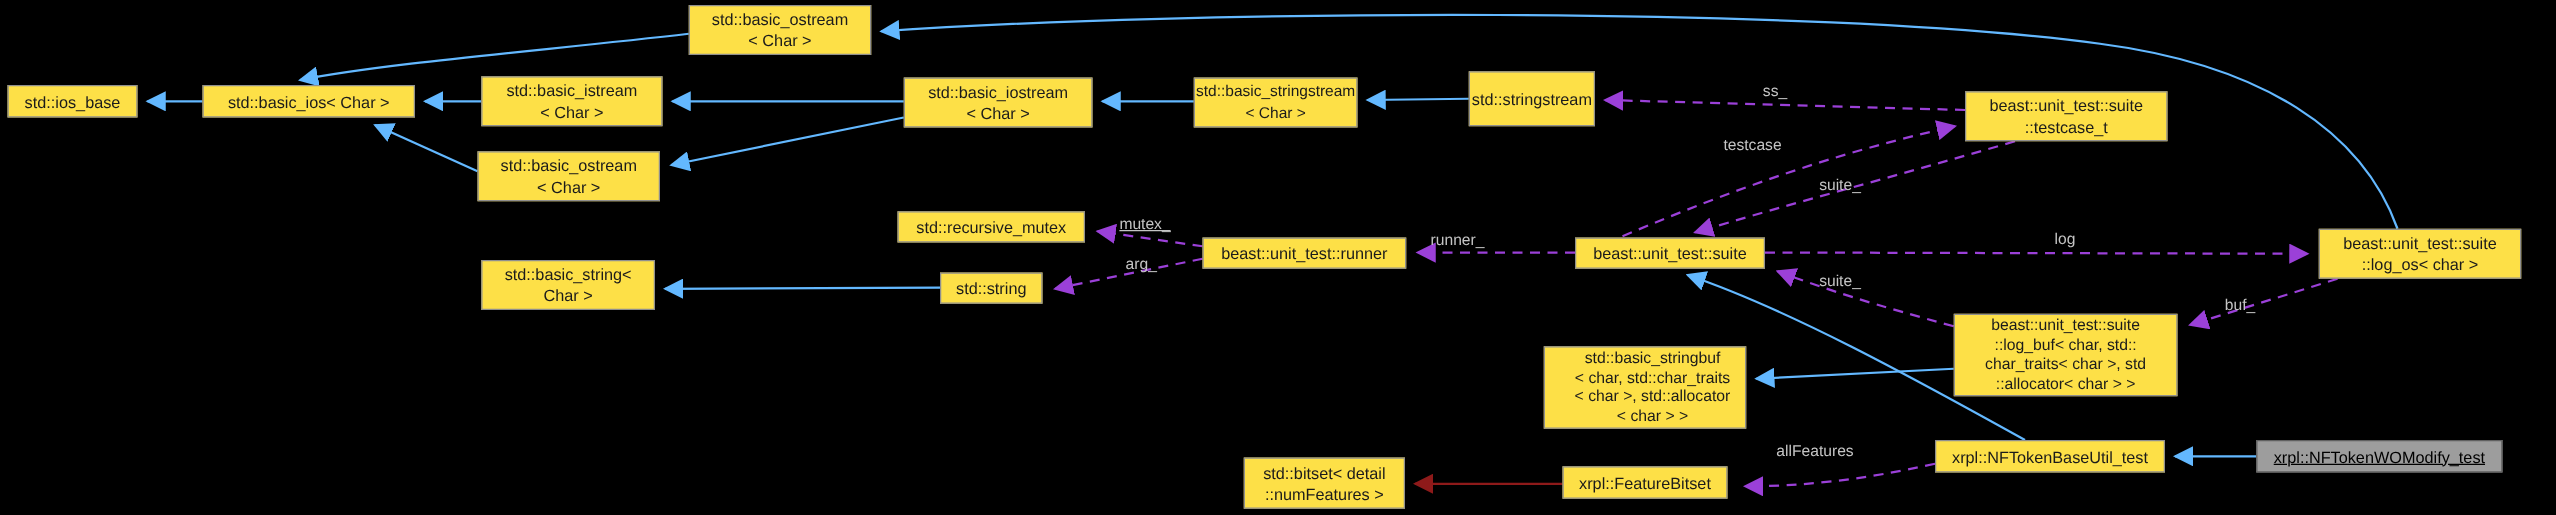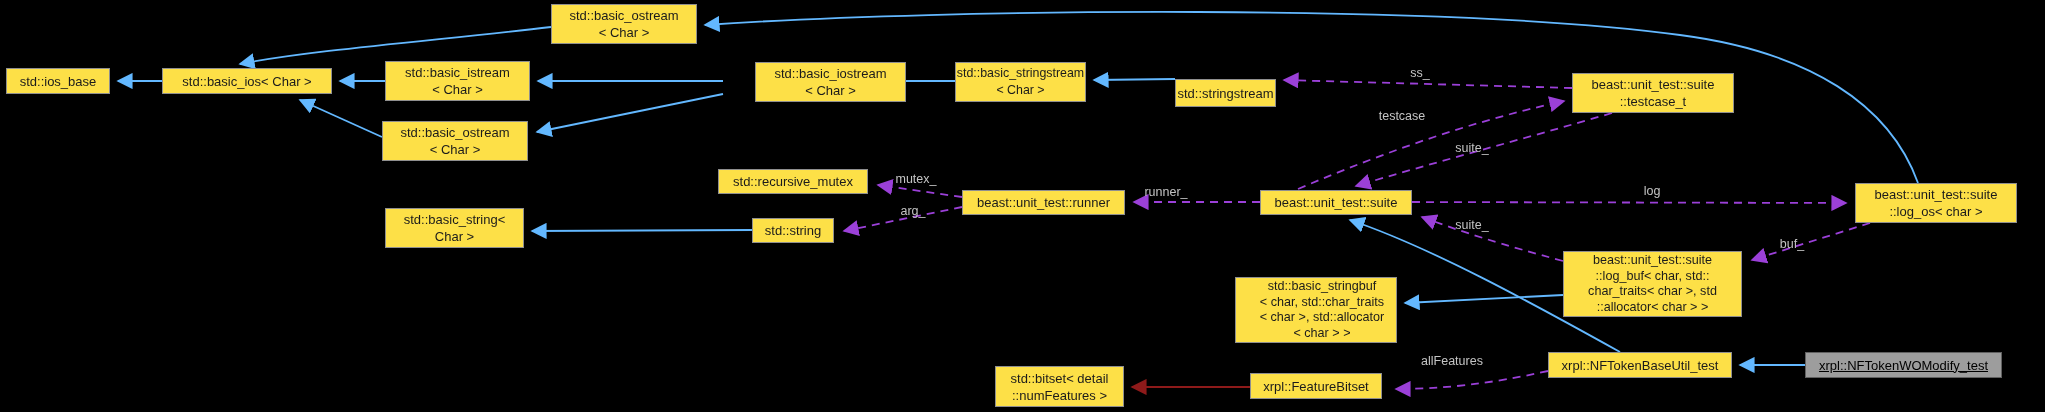--- a/index.html
+++ b/index.html
@@ -71,25 +71,25 @@
   </svg>
 
   <div class="node" style="left:6px;top:68px;width:104px;height:26px;">std::ios_base</div>
   <div class="node" style="left:162px;top:68px;width:170px;height:26px;">std::basic_ios&lt; Char &gt;</div>
   <div class="node" style="left:551px;top:4px;width:146px;height:40px;">std::basic_ostream
 &lt; Char &gt;</div>
   <div class="node" style="left:385px;top:61px;width:145px;height:40px;">std::basic_istream
 &lt; Char &gt;</div>
   <div class="node" style="left:382px;top:121px;width:146px;height:40px;">std::basic_ostream
 &lt; Char &gt;</div>
-  <div class="node" style="left:723px;top:62px;width:151px;height:40px;margin-left:32px;">std::basic_iostream
+  <div class="node" style="left:723px;top:62px;width:151px;height:40px;">std::basic_iostream
 &lt; Char &gt;</div>
   <div class="node" style="left:955px;top:62px;width:131px;height:40px;font-size:12.4px;">std::basic_stringstream
 &lt; Char &gt;</div>
-  <div class="node" style="left:1175px;top:79px;width:101px;height:28px;">std::stringstream</div>
+  <div class="node" style="left:1175px;top:57px;width:101px;height:44px;">std::stringstream</div>
   <div class="node" style="left:1572px;top:73px;width:162px;height:40px;">beast::unit_test::suite
 ::testcase_t</div>
   <div class="node" style="left:718px;top:169px;width:150px;height:25px;">std::recursive_mutex</div>
   <div class="node" style="left:962px;top:190px;width:163px;height:25px;">beast::unit_test::runner</div>
   <div class="node" style="left:1260px;top:190px;width:152px;height:25px;">beast::unit_test::suite</div>
   <div class="node" style="left:1855px;top:183px;width:162px;height:40px;">beast::unit_test::suite
 ::log_os&lt; char &gt;</div>
   <div class="node" style="left:385px;top:208px;width:139px;height:40px;">std::basic_string&lt;
 Char &gt;</div>
   <div class="node" style="left:752px;top:218px;width:82px;height:25px;">std::string</div>
@@ -104,20 +104,20 @@
   <div class="node" style="left:1250px;top:373px;width:132px;height:26px;">xrpl::FeatureBitset</div>
   <div class="node" style="left:995px;top:366px;width:129px;height:41px;">std::bitset&lt; detail
 ::numFeatures &gt;</div>
   <div class="node" style="left:1548px;top:352px;width:184px;height:26px;">xrpl::NFTokenBaseUtil_test</div>
   <div class="node current" style="left:1805px;top:352px;width:197px;height:26px;">xrpl::NFTokenWOModify_test</div>
 
   <div class="elabel" style="left:1420px;top:73px;">ss_</div>
   <div class="elabel" style="left:1402px;top:116px;">testcase</div>
   <div class="elabel" style="left:1472px;top:148px;">suite_</div>
   <div class="elabel" style="left:1166px;top:192px;text-align:right;">runner_</div>
-  <div class="elabel" style="left:916px;top:179px;">mutex_</div>
+  <div class="elabel" style="left:916px;top:179px;text-decoration:underline;">mutex_</div>
   <div class="elabel" style="left:913px;top:211px;">arg_</div>
   <div class="elabel" style="left:1652px;top:191px;">log</div>
   <div class="elabel" style="left:1792px;top:244px;">buf_</div>
   <div class="elabel" style="left:1472px;top:225px;">suite_</div>
   <div class="elabel" style="left:1452px;top:361px;">allFeatures</div>
 
 </div>
 
 </body></html>

